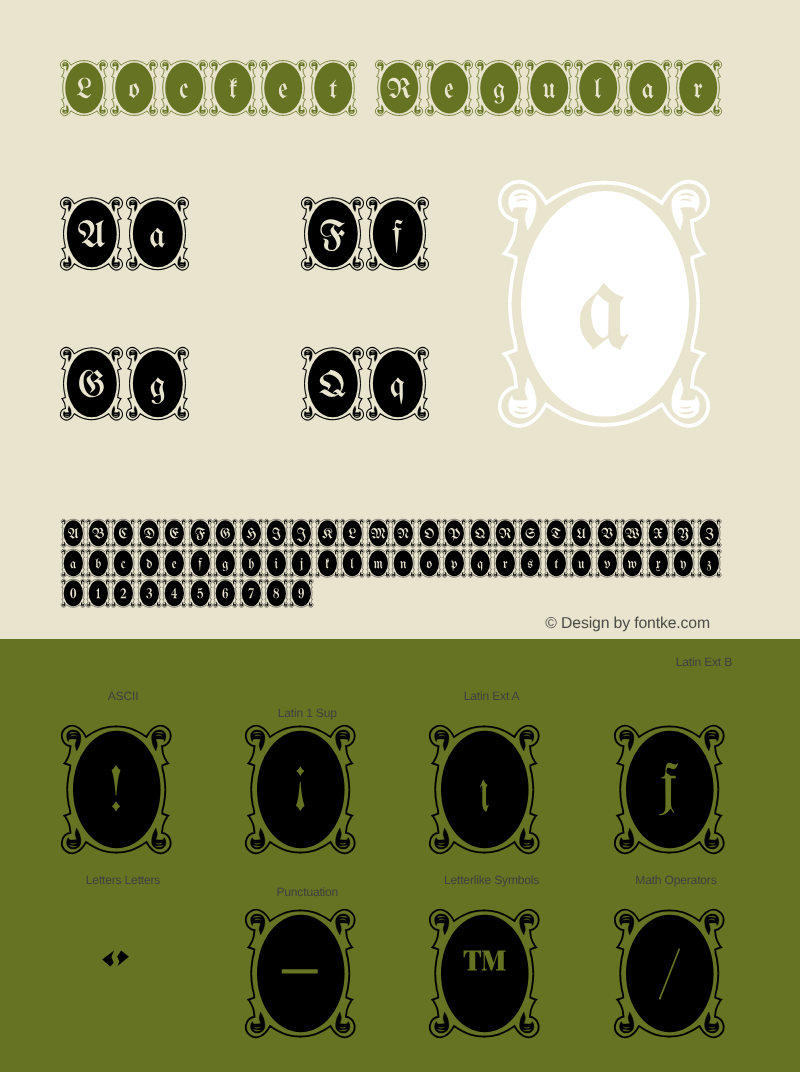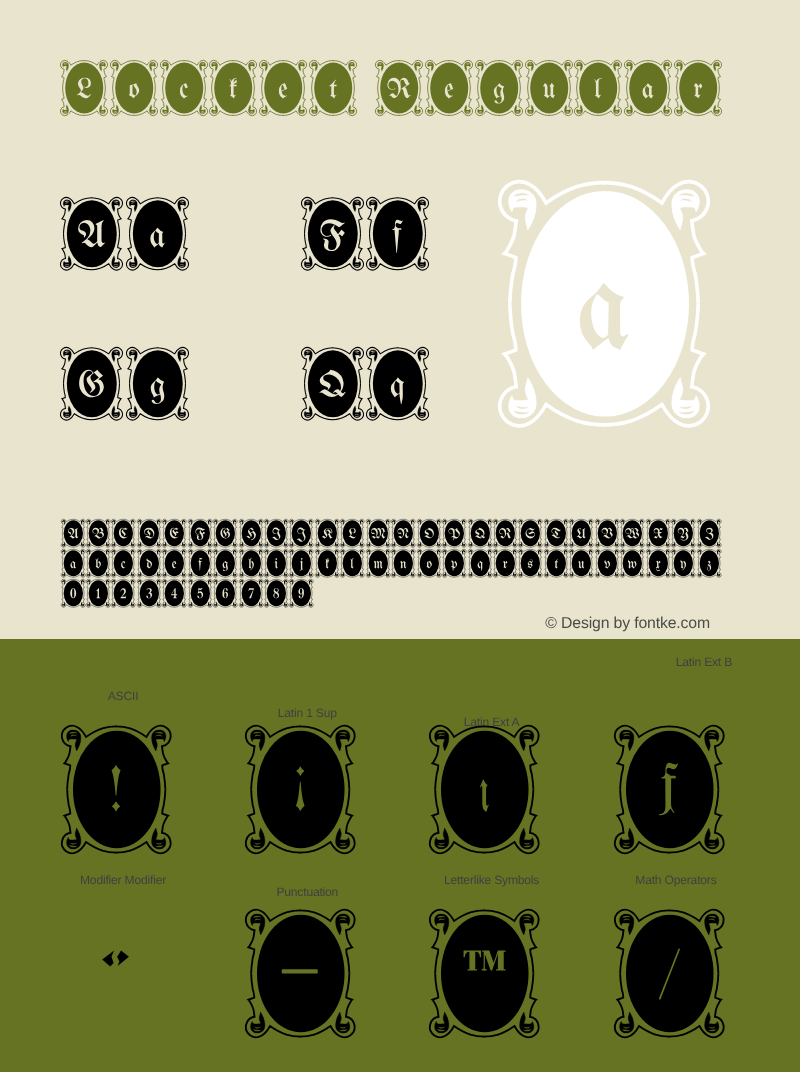--- a/index.html
+++ b/index.html
@@ -419,31 +419,31 @@
       <div class="blk-label" style="left: 123px; top: 689.4px;">ASCII</div>
       <svg class="lk" viewBox="0 0 212 247.5" style="left: 61.25px; top: 724.5px; width: 110.5px; height: 129.004px; color: rgb(0, 0, 0);">
         <use href="#lk-frame"></use>
         <path d="M23 -39Q42 -51 55 -71Q59 -77 62 -71Q73 -49 94 -39Q101 -35 94 -32Q72 -21 62 0Q58 7 55 0Q44 -20 23 -32Q17 -35 23 -39ZM19 -319Q40 -332 54 -355Q58 -361 62 -355Q75 -330 98 -319Q105 -315 98 -311Q74 -264 62 -124Q58 -116 54 -124Q42 -262 19 -311Q12 -314 19 -319Z" fill="#667322" transform="translate(93.67,164.94) scale(0.2044,0.2460)"></path>
       </svg>
       <div class="blk-label" style="left: 307.3px; top: 689.4px; margin-top: 17px;">Latin 1 Sup</div>
       <svg class="lk" viewBox="0 0 212 247.5" style="left: 245.35px; top: 724.5px; width: 110.5px; height: 129.004px; color: rgb(0, 0, 0);">
         <use href="#lk-frame"></use>
         <path d="M85 -219Q66 -207 53 -187Q49 -181 46 -187Q34 -209 14 -219Q7 -223 14 -226Q35 -237 46 -258Q49 -265 53 -258Q63 -239 85 -226Q91 -223 85 -219ZM89 61Q68 74 53 97Q49 103 45 97Q33 72 10 61Q2 57 10 53Q34 6 45 -134Q50 -142 53 -134Q65 4 89 53Q95 56 89 61Z" fill="#667322" transform="translate(96.43,141.12) scale(0.1949,0.2371)"></path>
       </svg>
-      <div class="blk-label" style="left: 491.6px; top: 689.4px; margin-top: 26px;">Latin Ext A</div>
+      <div class="blk-label" style="left: 491.6px; top: 689.4px;">Latin Ext A</div>
       <svg class="lk" viewBox="0 0 212 247.5" style="left: 429.45px; top: 724.5px; width: 110.5px; height: 129.004px; color: rgb(0, 0, 0);">
         <use href="#lk-frame"></use>
         <path d="M40 -57 39 -191Q39 -196 37 -199Q31 -208 27 -203L17 -193Q13 -189 10 -192Q6 -196 11 -202Q22 -215 30 -229Q39 -242 48 -255Q52 -260 57 -255Q67 -243 77 -233Q87 -224 105 -213Q110 -211 109 -209Q109 -206 106 -206Q100 -203 95 -197Q90 -191 90 -177V-74Q90 -49 99 -44Q110 -37 117 -49Q119 -54 123 -51Q126 -49 123 -43Q115 -31 109 -20Q103 -8 96 3Q91 10 84 6Q62 -4 51 -19Q40 -34 40 -57Z" fill="#667322" transform="translate(96.60,164.58) scale(0.1431,0.2336)"></path>
       </svg>
       <div class="blk-label" style="left: 675.9px; top: 655px; margin-left: 28px;">Latin Ext B</div>
       <svg class="lk" viewBox="0 0 212 247.5" style="left: 613.55px; top: 724.5px; width: 110.5px; height: 129.004px; color: rgb(0, 0, 0);">
         <use href="#lk-frame"></use>
         <path d="M30 -224 0 -223Q-4 -223 -4 -227Q-4 -230 -1 -231Q14 -234 25 -247Q35 -261 34 -283Q32 -318 43 -341Q54 -365 86 -354Q104 -348 119 -344Q133 -339 139 -349Q142 -354 145 -353Q148 -352 145 -343Q135 -316 121 -306Q107 -296 78 -311Q49 -324 44 -297Q39 -271 55 -263Q70 -255 74 -250Q77 -247 80 -247H122Q126 -247 126 -243V-228Q126 -224 122 -224L89 -225Q88 -225 87 -224Q85 -223 85 -220L84 -21Q83 9 91 29Q99 49 112 63Q116 68 113 70Q109 73 105 68Q99 62 93 54Q87 46 83 38Q82 35 79 35Q77 35 76 37Q62 62 36 77Q10 92 -20 91Q-25 91 -26 86Q-26 81 -20 81Q5 81 19 67Q34 53 34 17L33 -221Q33 -224 30 -224Z" fill="#667322" transform="translate(91.37,152.82) scale(0.2144,0.2249)"></path>
       </svg>
-      <div class="blk-label" style="left: 123px; top: 873.4px;">Modifier Modifier</div>
+      <div class="blk-label" style="left: 123px; top: 873.4px;">Letters Letters</div>
       <svg class="lk" viewBox="0 0 212 247.5" style="left: 61.25px; top: 908.5px; width: 110.5px; height: 129.004px; color: rgb(0, 0, 0);">
         <use href="#lk-quote"></use>
       </svg>
       <div class="blk-label" style="left: 307.3px; top: 885px;">Punctuation</div>
       <svg class="lk" viewBox="0 0 212 247.5" style="left: 245.35px; top: 908.5px; width: 110.5px; height: 129.004px; color: rgb(0, 0, 0);">
         <use href="#lk-frame"></use>
         <path d="M15 -167H180Q184 -167 184 -163V-135Q184 -131 180 -131H15Q11 -131 11 -135V-163Q11 -167 15 -167Z" fill="#667322" transform="translate(66.11,153.02) scale(0.3992,0.2244)"></path>
       </svg>
       <div class="blk-label" style="left: 491.6px; top: 873.4px; text-align: center;">Letterlike Symbols</div>
       <svg class="lk" viewBox="0 0 212 247.5" style="left: 429.45px; top: 908.5px; width: 110.5px; height: 129.004px; color: rgb(0, 0, 0);">

